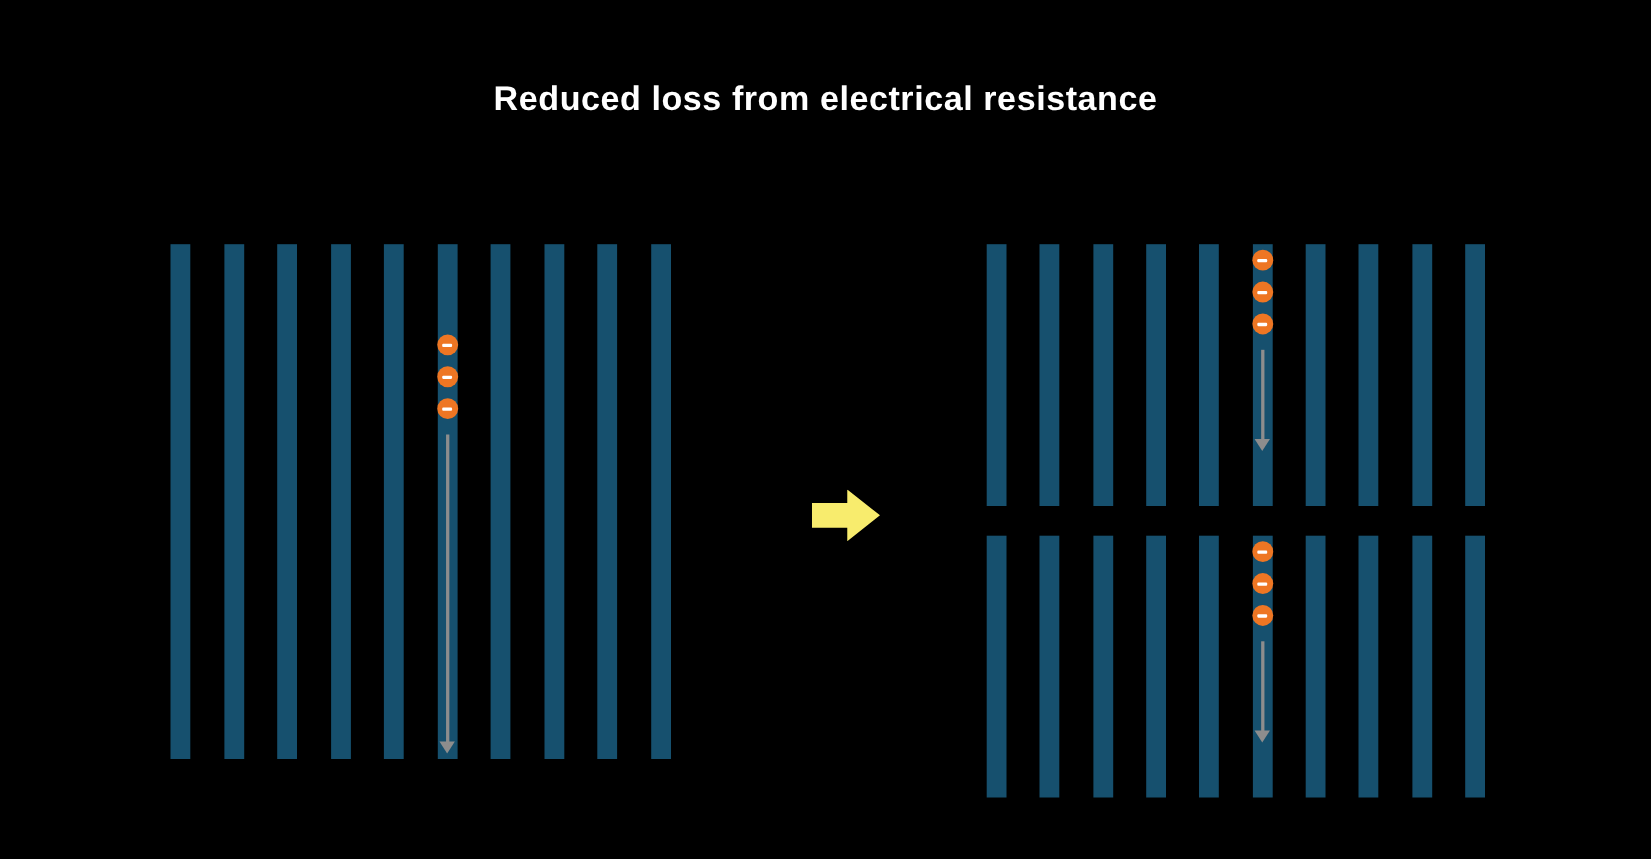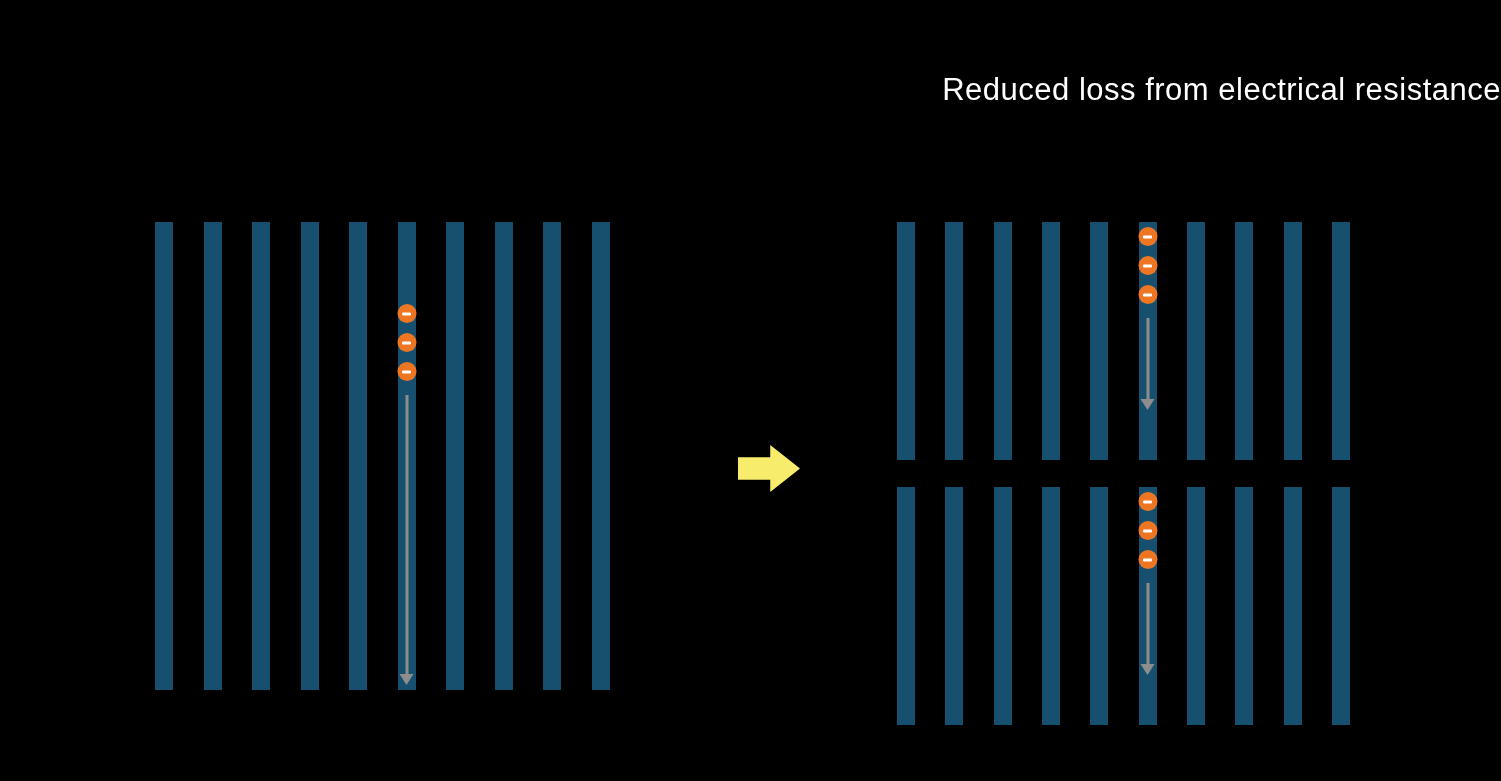--- a/index.html
+++ b/index.html
@@ -13,24 +13,24 @@
     height: 781px;
     background: var(--bg, #000);
     overflow: hidden;
     font-family: "Liberation Sans", sans-serif;
   }
   .title {
     position: absolute;
     top: 72px;
     left: 0;
     right: 0;
-    text-align: right;
+    text-align: center;
     color: #ffffff;
     font-size: 31px;
-    font-weight: 400;
+    font-weight: 700;
     letter-spacing: 0.5px;
   }
   .panel {
     position: absolute;
     display: flex;
     justify-content: space-between;
   }
   #left-panel  { left: 155px; top: 222px; width: 455px; height: 468px; }
   #right-panel-top    { left: 897px; top: 222px; width: 453px; height: 238px; }
   #right-panel-bottom { left: 897px; top: 487px; width: 453px; height: 238px; }

